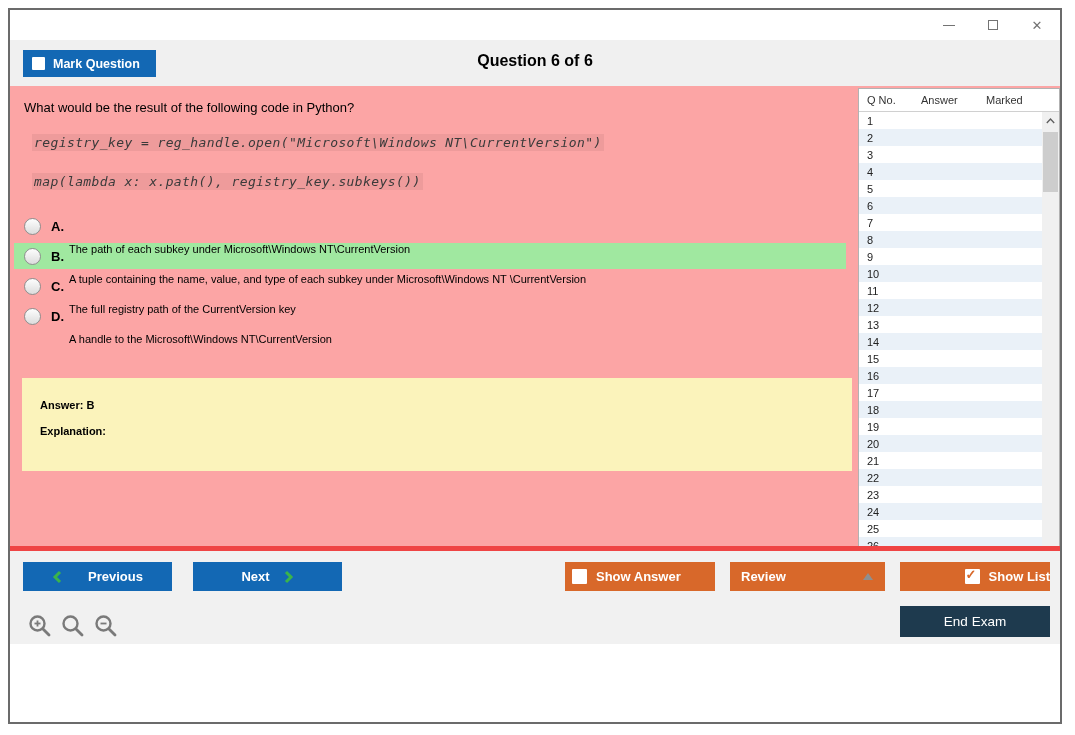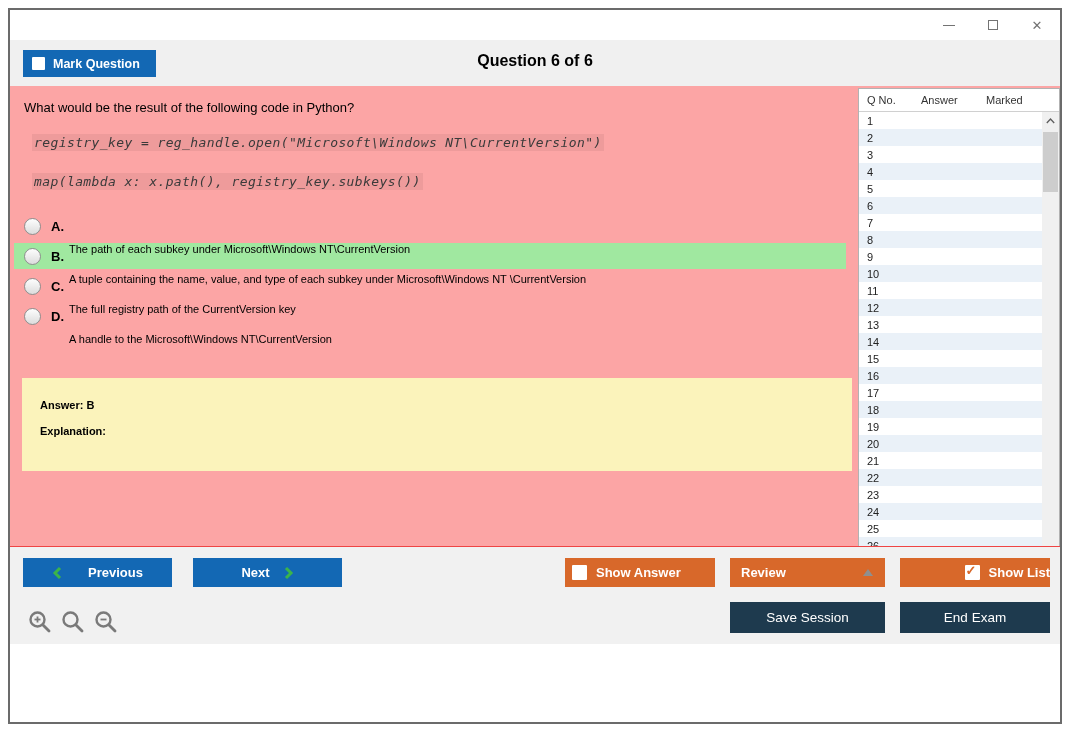--- a/index.html
+++ b/index.html
@@ -56,21 +56,21 @@
   .qrows { position:absolute; left:0; top:0; width:183px; }
   .qrow { height:17px; font-size:11px; color:#222; padding-left:8px; display:flex; align-items:center; background:#fff; }
   .qrow.alt { background:#eaf1f8; }
   
   .sbar { position:absolute; right:0; top:0; width:17px; height:509px; background:#f0f0f0; }
   .sbar-btn { position:absolute; left:0; width:17px; height:17px; display:flex; align-items:center; justify-content:center; }
   .sbar-up { top:0; } .sbar-down { bottom:0; }
   .sbar-thumb { position:absolute; left:1px; top:20px; width:15px; height:60px; background:#cdcdcd; }
 
   
-  .footer { position:relative; height:98px; background:#f1f1f1; border-top:1px solid #ef4444; }
+  .footer { position:relative; height:98px; background:#f1f1f1; border-top:5px solid #ef4444; }
   .fbtn { position:absolute; height:29px; color:#fff; font-size:13px; font-weight:bold;
           display:flex; align-items:center; justify-content:center; }
   .blue { background:#1368b4; }
   .orange { background:#d8682a; }
   .navy { background:#1e3a4e; font-weight:normal; font-size:13.5px; }
   .b-prev { left:13px; top:11px; width:149px; gap:26px; }
   .b-next { left:183px; top:11px; width:149px; gap:14px; }
   .b-showans { left:555px; top:11px; width:150px; justify-content:flex-start; padding-left:7px; gap:9px;text-align:center; }
   .b-review { left:720px; top:11px; width:155px; justify-content:flex-start; padding-left:11px; }
   .b-showlist { left:890px; top:11px; width:150px; justify-content:flex-end; padding-left:11px; gap:9px; }
@@ -280,23 +280,20 @@
     </button>
     <button class="btn fbtn orange b-review">
       <span>Review</span>
       <span class="tri-up"></span>
     </button>
     <button class="btn fbtn orange b-showlist">
       <span class="checkbox checkbox15 checked"></span>
       <span>Show List</span>
     </button>
 
-    <button class="btn fbtn navy b-save">
-      <span>Save Session</span>
-    </button>
     <button class="btn fbtn navy b-end">
       <span>End Exam</span>
     </button>
 
     <div class="zoom-icons">
       <svg width="24" height="24" viewBox="0 0 24 24">
         <circle cx="9.5" cy="9.5" r="7" fill="none" stroke="#7a7a7a" stroke-width="2.4"></circle>
         <line x1="15" y1="15" x2="21" y2="21" stroke="#7a7a7a" stroke-width="2.8" stroke-linecap="round"></line>
         <line x1="6.5" y1="9.5" x2="12.5" y2="9.5" stroke="#7a7a7a" stroke-width="1.8"></line>
         <line x1="9.5" y1="6.5" x2="9.5" y2="12.5" stroke="#7a7a7a" stroke-width="1.8"></line>

